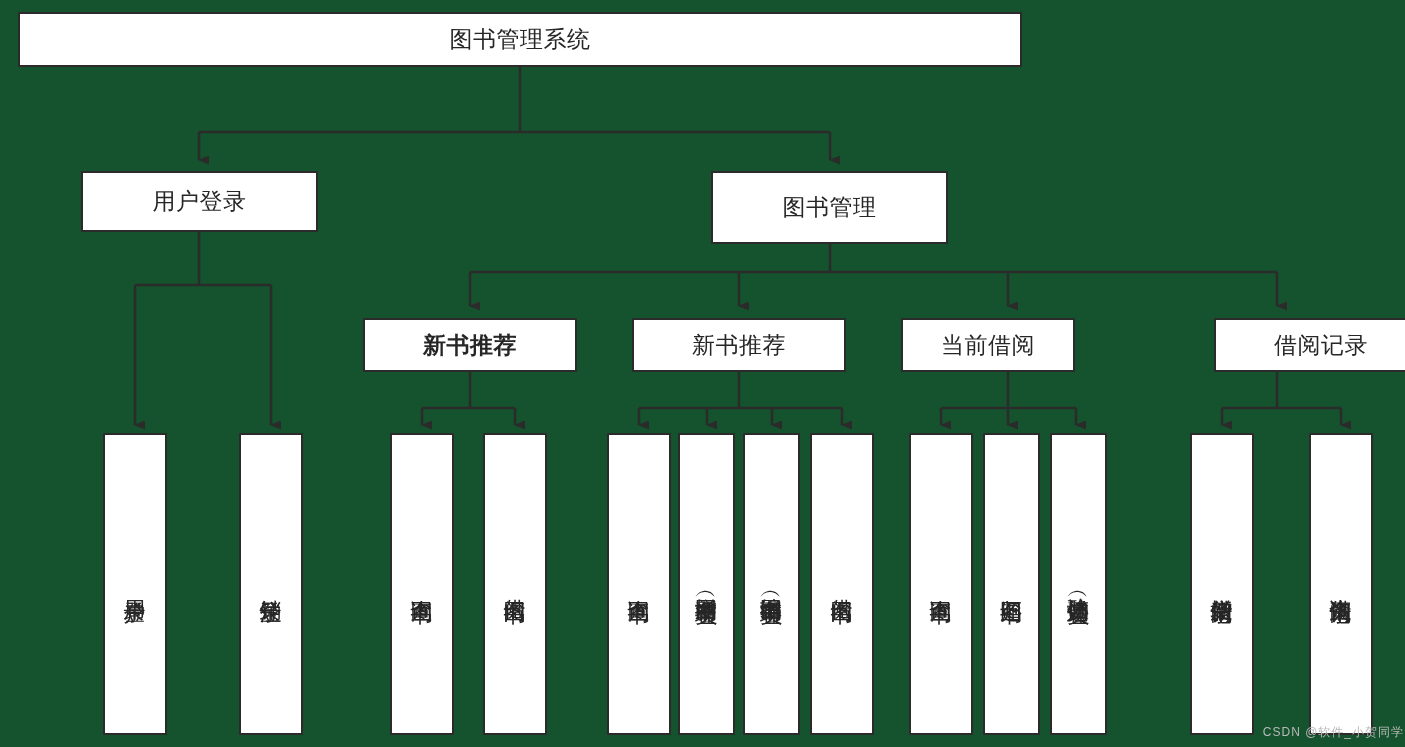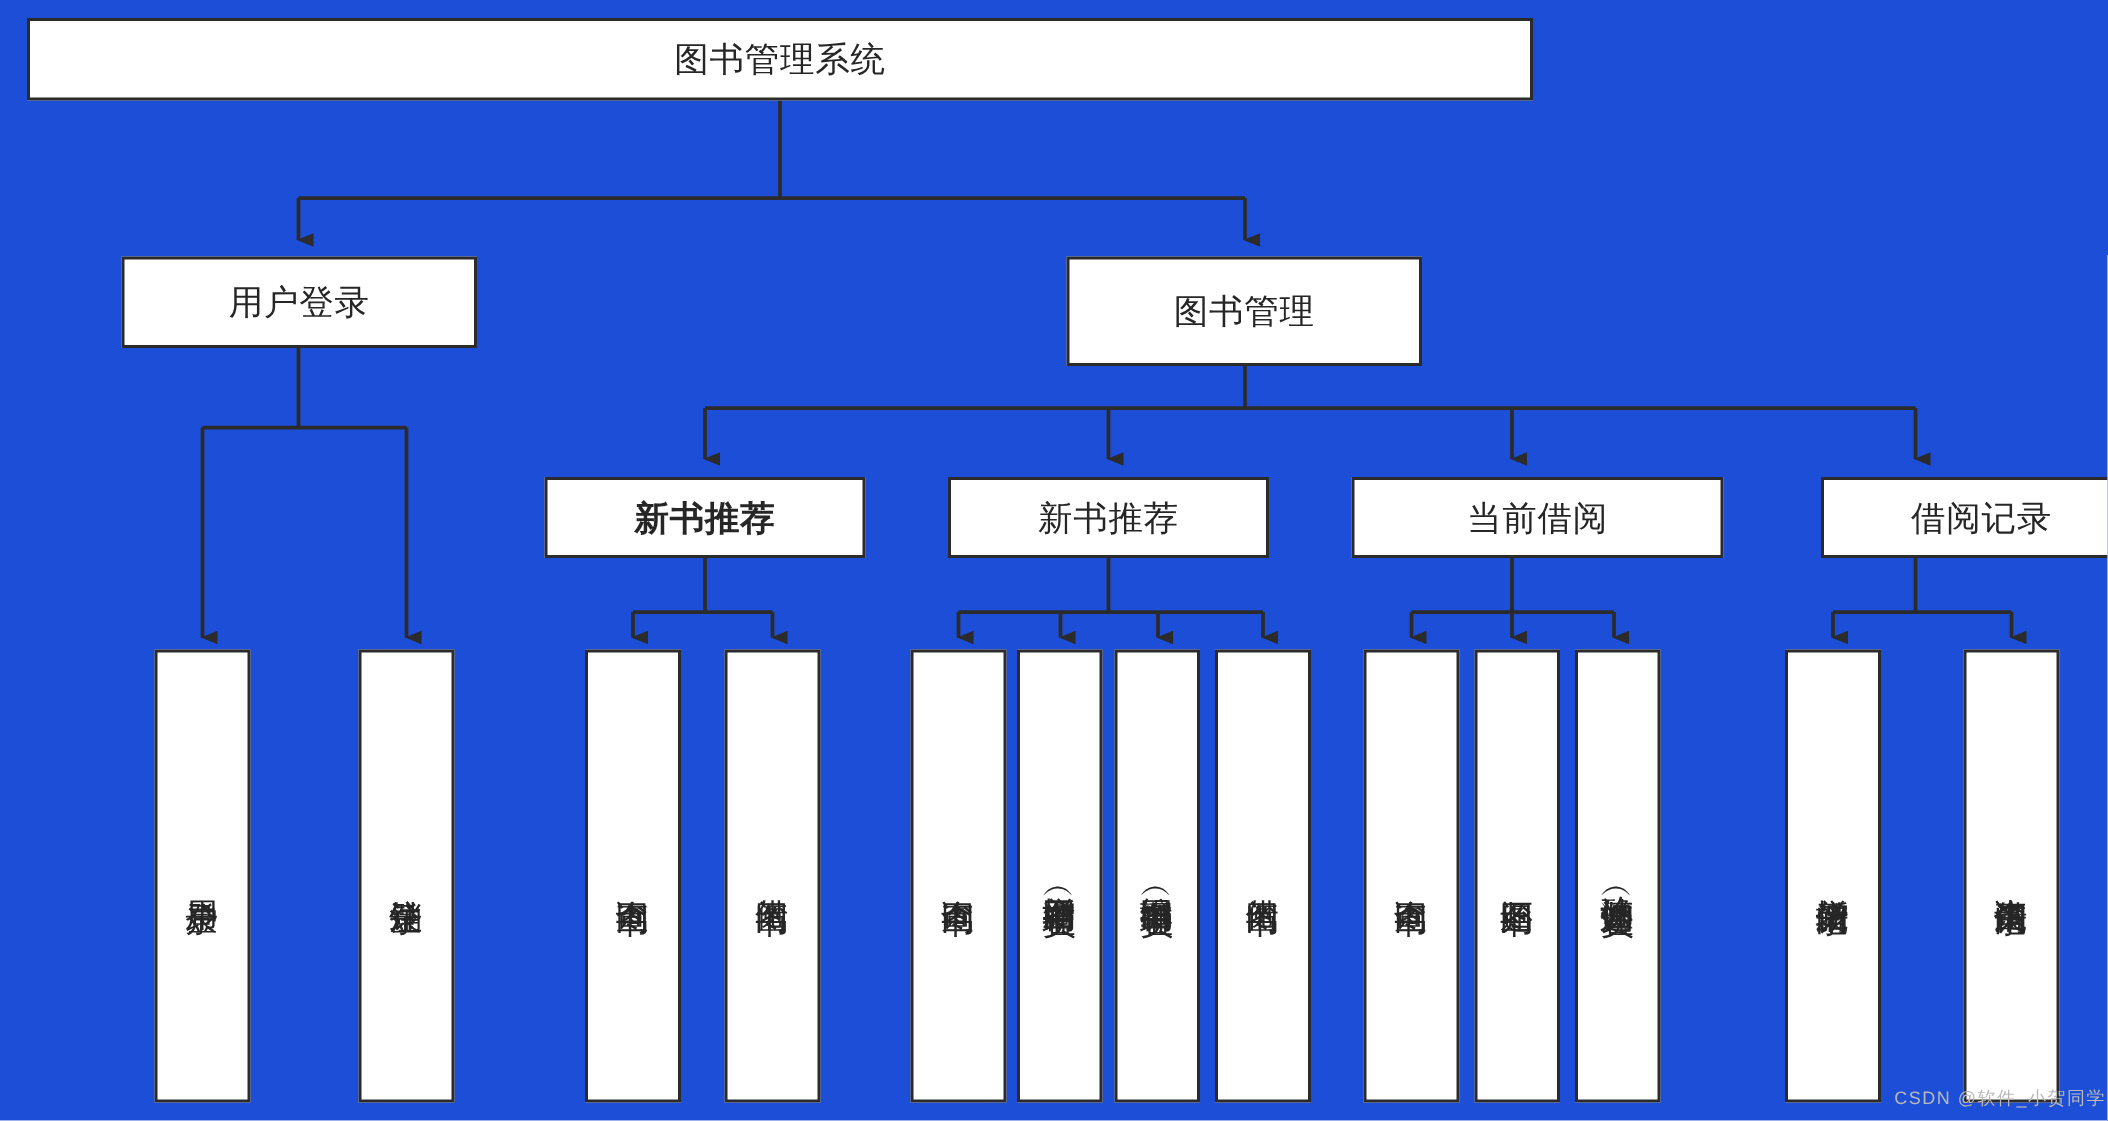--- a/index.html
+++ b/index.html
@@ -7,21 +7,21 @@
     padding: 0;
     background: #ffffff;
   }
   body {
     font-family: "Liberation Sans", "DejaVu Sans", sans-serif;
   }
   #canvas {
     position: relative;
     width: 1405px;
     height: 747px;
-    background: #1d4ed8;
+    background: #14532d;
     overflow: hidden;
   }
   #wires {
     position: absolute;
     left: 0;
     top: 0;
     width: 1405px;
     height: 747px;
   }
   .node {
@@ -149,21 +149,21 @@
   </div>
 
   <div class="node horiz" style="left:363px; top:318px; width:214px; height:54px;font-weight:bold;">
     <span class="lbl">新书推荐</span>
   </div>
 
   <div class="node horiz" style="left:632px; top:318px; width:214px; height:54px;">
     <span class="lbl">新书推荐</span>
   </div>
 
-  <div class="node horiz" style="left:901px; top:318px; width:248px; height:54px;">
+  <div class="node horiz" style="left:901px; top:318px; width:174px; height:54px;">
     <span class="lbl">当前借阅</span>
   </div>
 
   <div class="node horiz" style="left:1214px; top:318px; width:214px; height:54px;">
     <span class="lbl">借阅记录</span>
   </div>
 
   <div class="node vert" style="left:103px; top:433px; width:64px; height:302px;">
     <span class="lbl">用户登录</span>
   </div>

